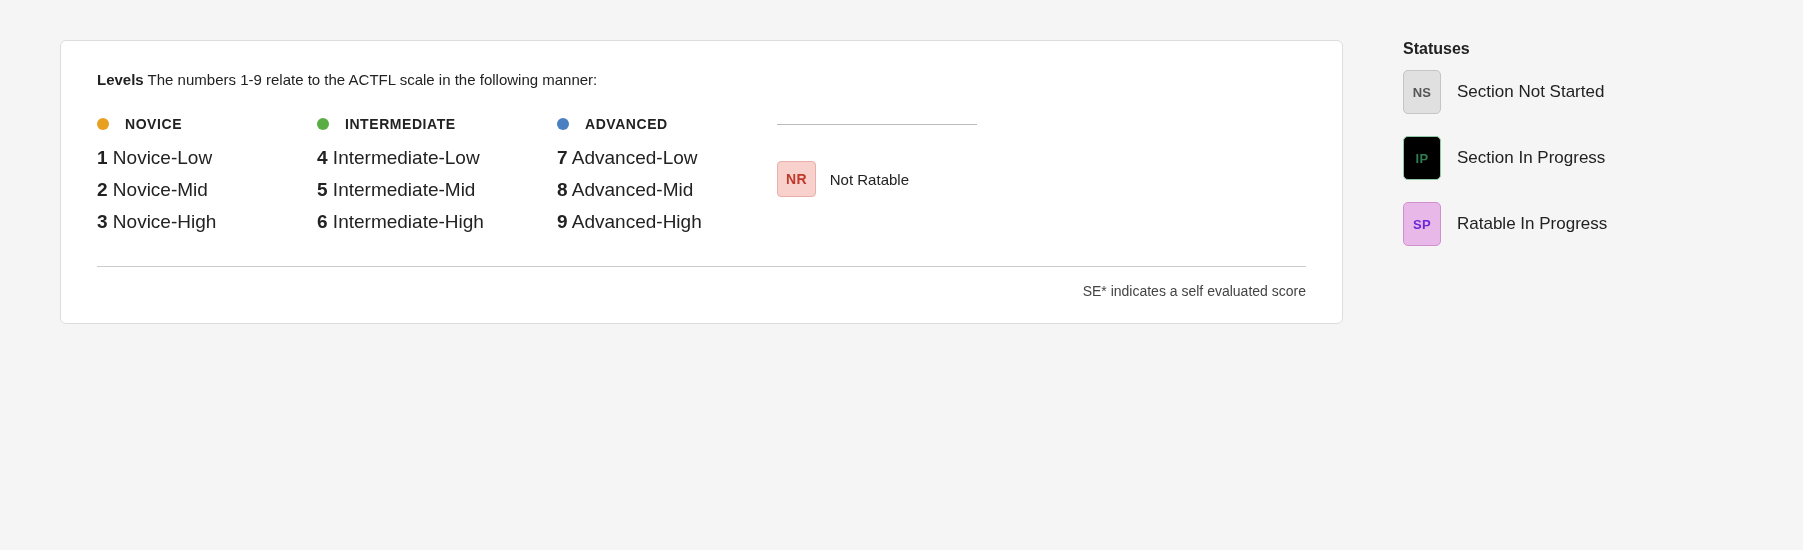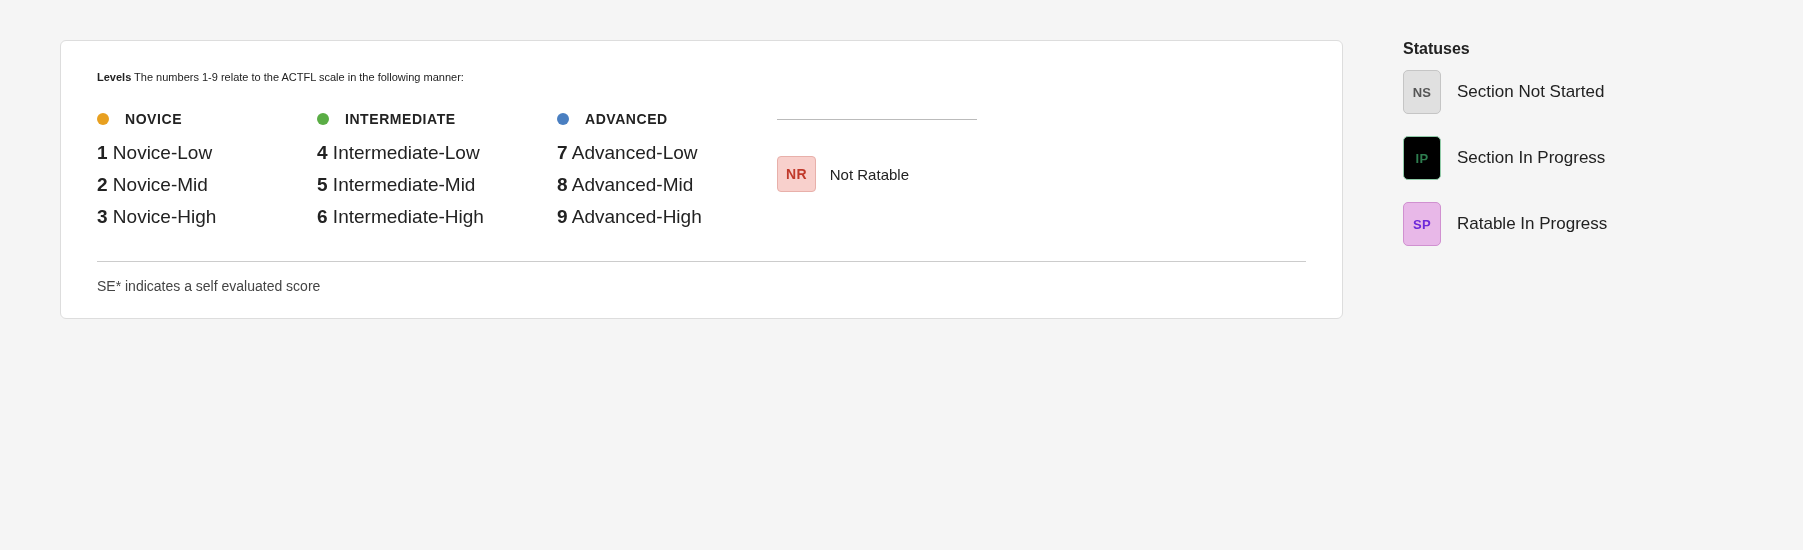--- a/index.html
+++ b/index.html
@@ -28,21 +28,21 @@
 
     .levels-section {
       flex: 1;
       border: 1px solid #ddd;
       border-radius: 6px;
       background: #fff;
       padding: 30px 36px 24px 36px;
     }
 
     .levels-header {
-      font-size: 11px;
+      font-size: 15px;
       margin-bottom: 28px;
     }
 
     .levels-header strong {
       font-weight: 700;
     }
 
     .levels-grid {
       display: grid;
       grid-template-columns: 220px 240px 220px 1fr;
@@ -123,20 +123,21 @@
 
     .divider-bottom {
       border: none;
       border-top: 1px solid #ccc;
       margin: 0 0 16px 0;
     }
 
     .se-note {
       font-size: 14px;
       color: #444;
+      text-align: right;
     }
 
     
     .statuses-section {
       width: 340px;
       flex-shrink: 0;
     }
 
     .statuses-header {
       font-weight: 700;

